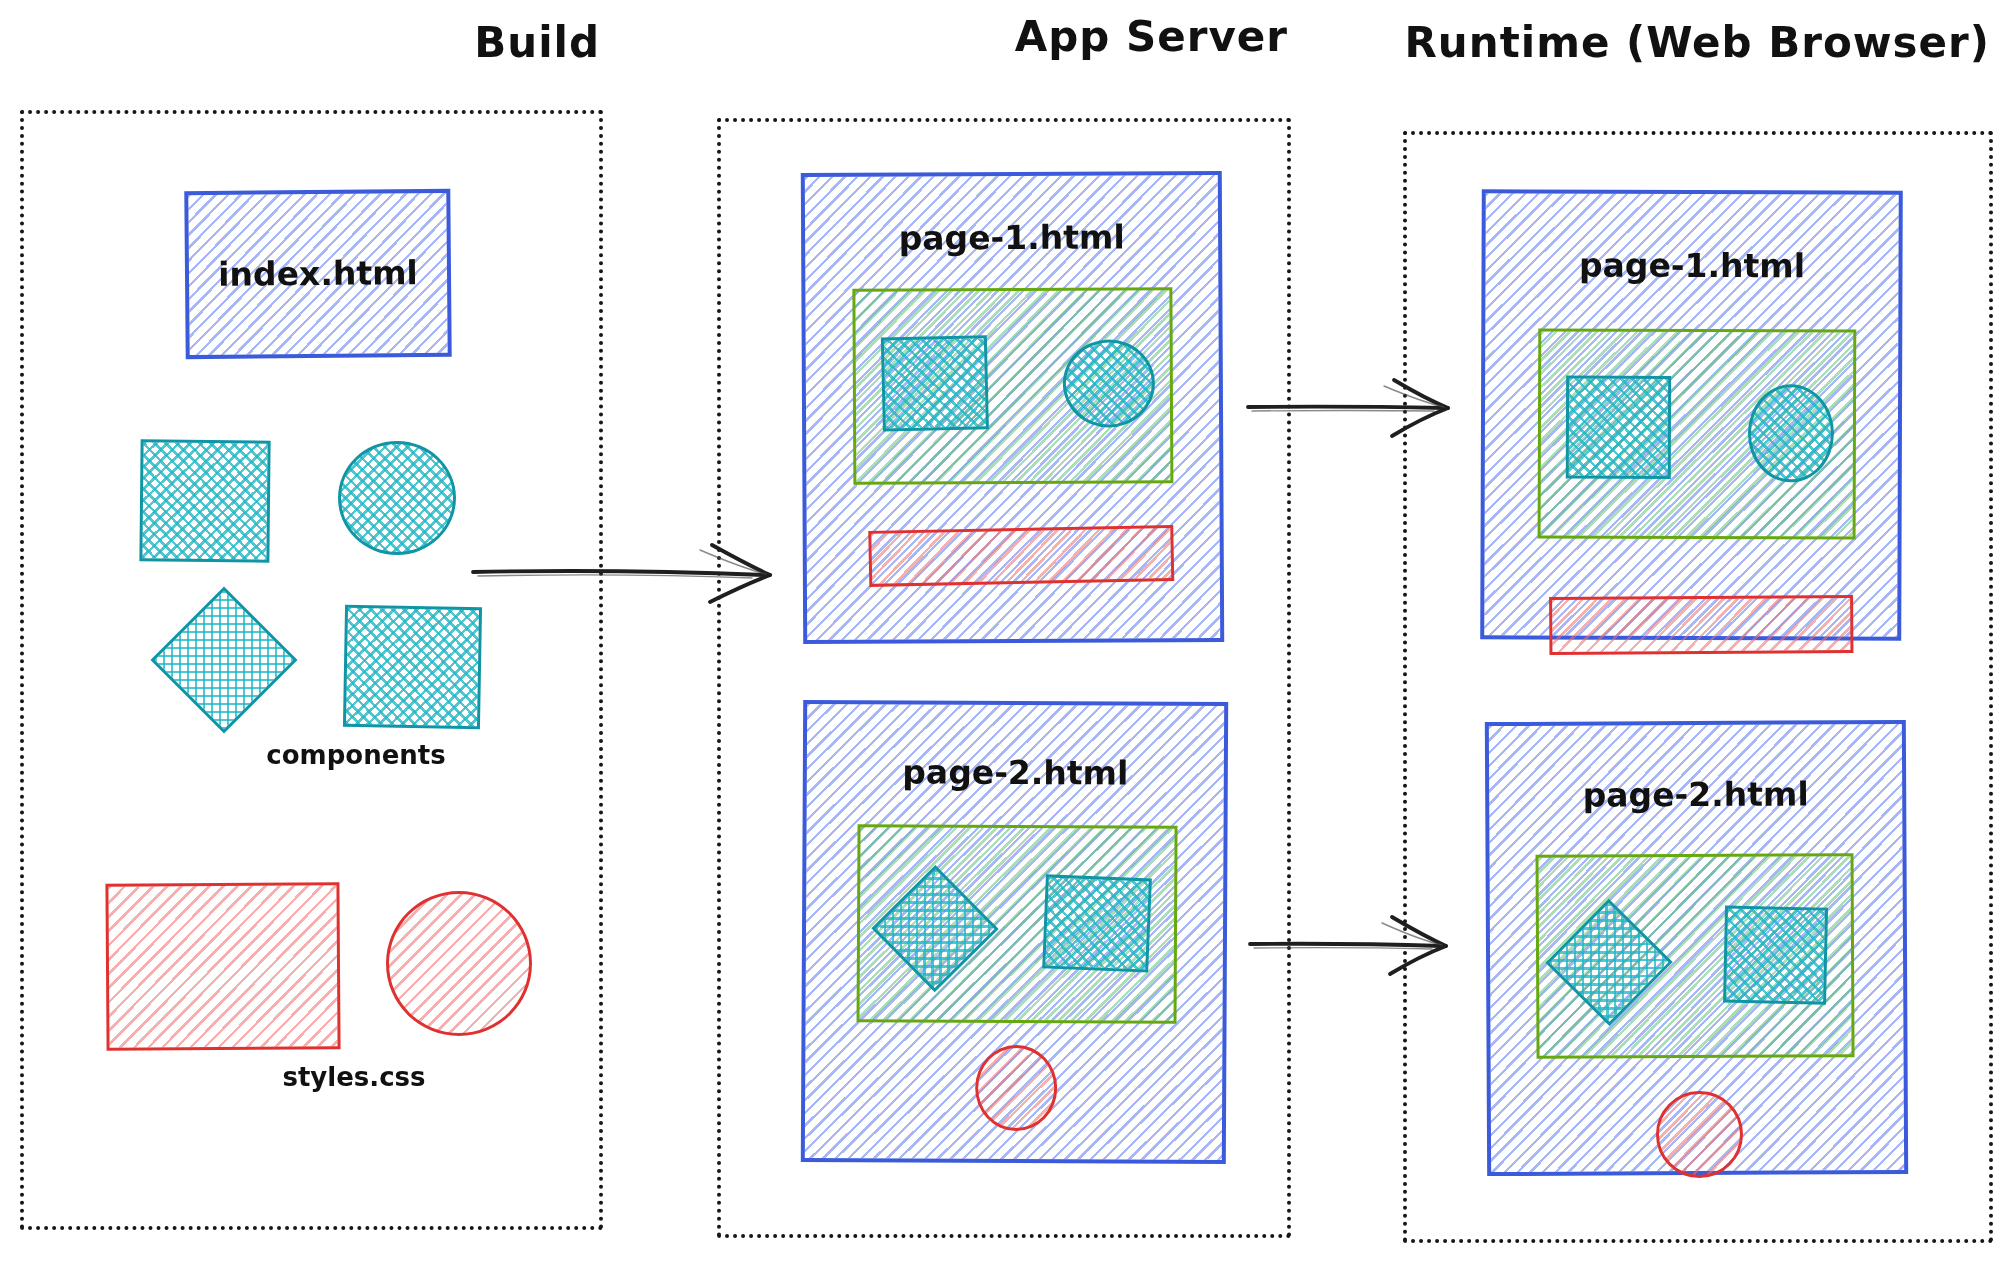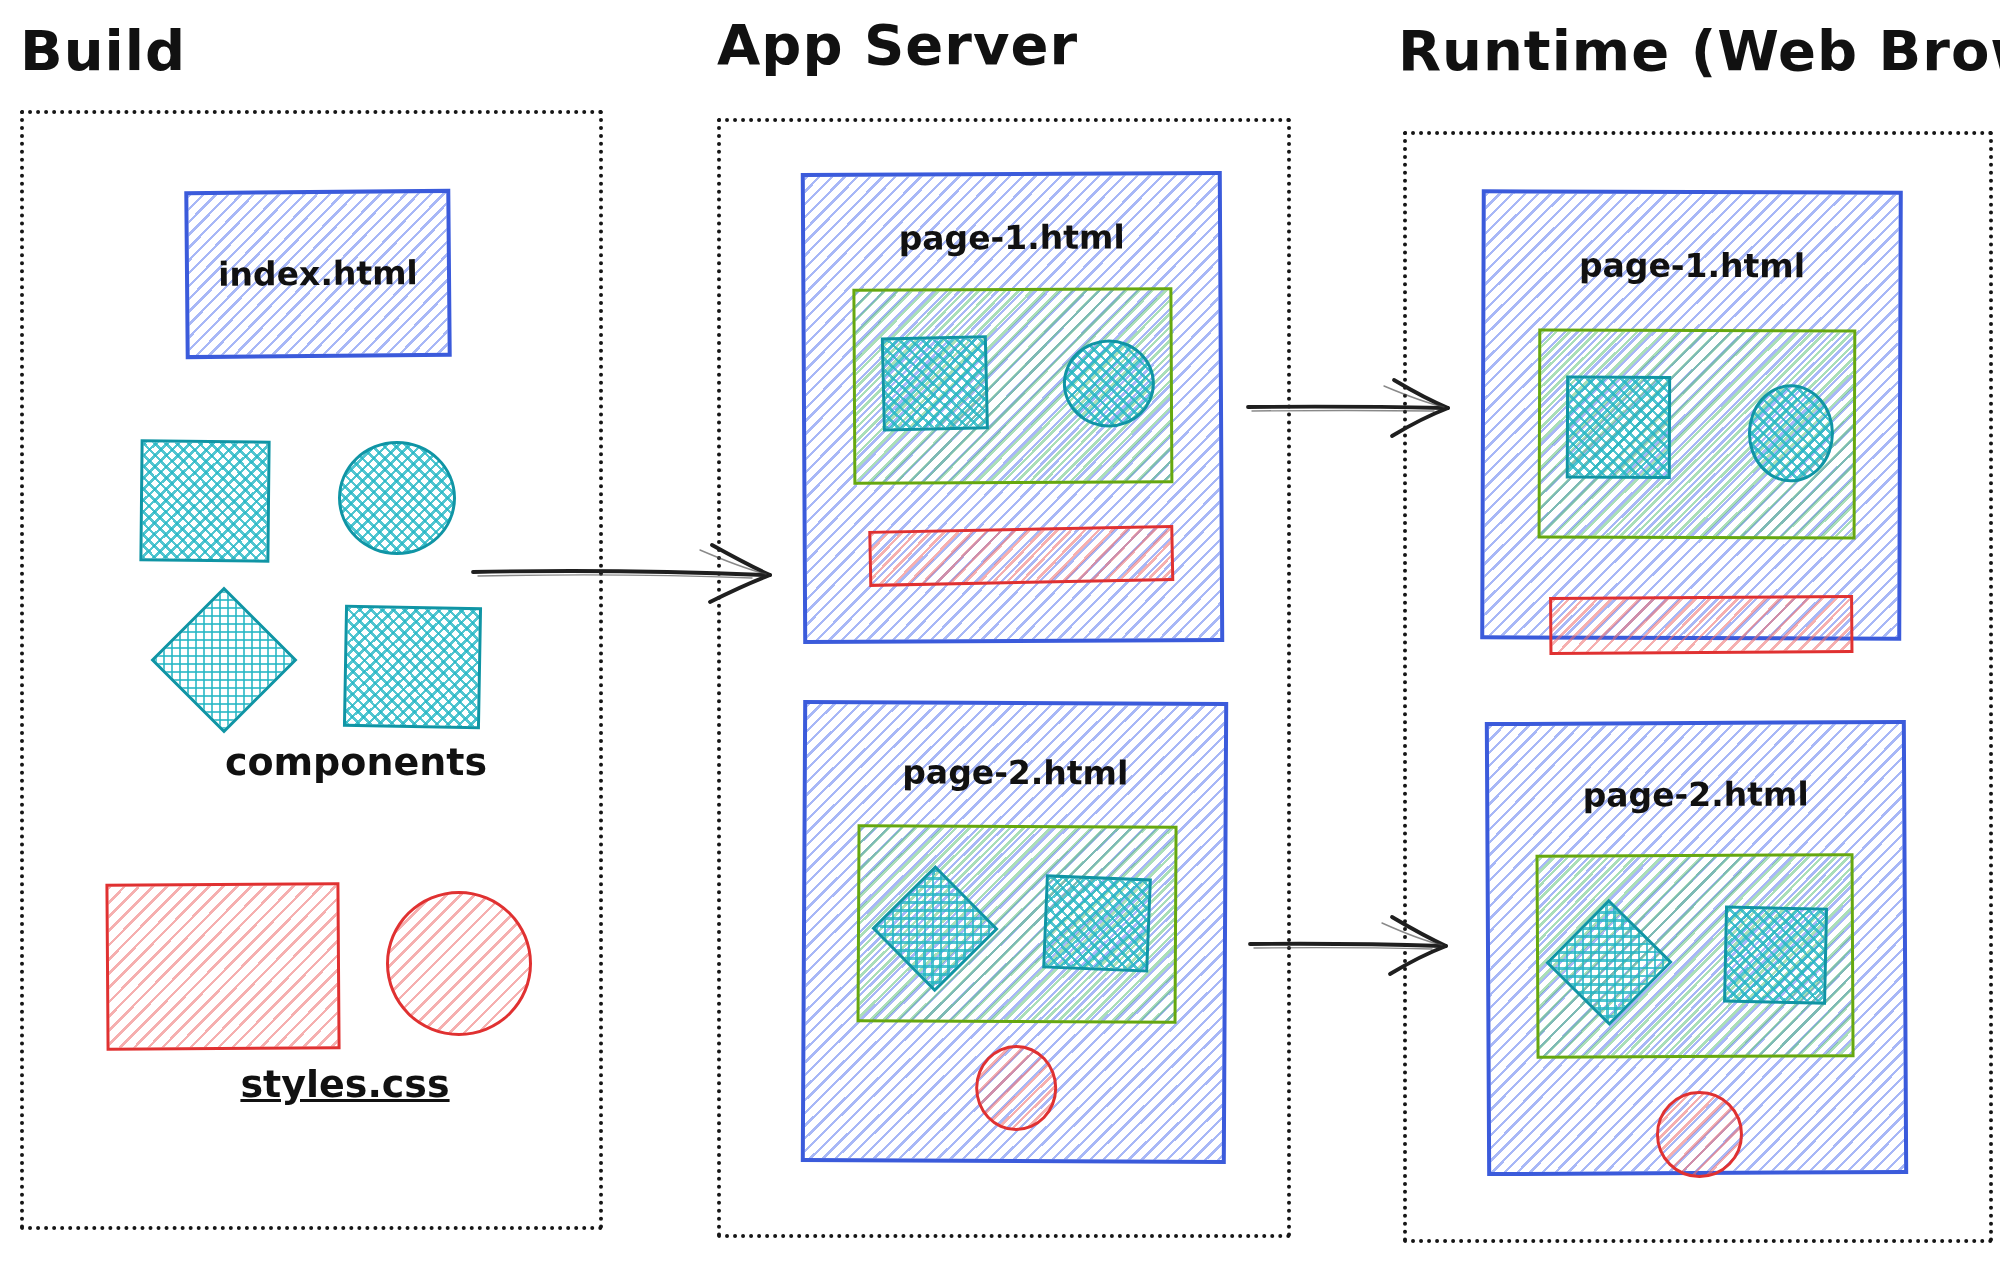--- a/index.html
+++ b/index.html
@@ -1,21 +1,21 @@
 <!DOCTYPE html>
 <html style="--blue: #3b5bdb; --blue-hatch: #7b93f0; --teal: #1095a5; --teal-hatch: #2bb7c4; --green: #66a80f; --green-hatch: #55be73; --red: #e03131; --red-hatch: #f08c8c; --ink: #1e1e1e;"><head>
 <meta charset="utf-8">
 <style>
   html,body{margin:0;padding:0;background:#ffffff;}
   .canvas{
     position:relative;width:2000px;height:1266px;background:#fff;overflow:hidden;
     font-family:"DejaVu Sans", sans-serif;color:#1e1e1e;
   }
   .col-title{
-    position:absolute;text-align:left;font-size:56px;font-weight:600;
+    position:absolute;text-align:right;font-size:42px;font-weight:600;
     color:#111;letter-spacing:1px;white-space:nowrap;
   }
   .dashed-box{
     position:absolute;border:4.5px dotted #161616;background:transparent;border-radius:2px;
   }
   
   .blue-hatch{
     background-image:repeating-linear-gradient(135deg, rgba(96,125,240,0.55) 0px, rgba(96,125,240,0.55) 2.4px, transparent 2.4px, transparent 9px);
     border:4px solid var(--blue,#3b5bdb);
   }
@@ -33,21 +33,21 @@
     background-image:repeating-linear-gradient(135deg, rgba(238,110,110,0.55) 0px, rgba(238,110,110,0.55) 2.6px, transparent 2.6px, transparent 10px);
     border:3.5px solid var(--red,#e03131);
   }
   .shape{position:absolute;box-sizing:border-box;}
   .round{border-radius:50%;}
   .diamond{transform:rotate(45deg);}
   .file-label{
     position:absolute;left:0;right:0;text-align:center;font-size:33px;font-weight:600;color:#111;
   }
   .group-label{
-    position:absolute;text-align:center;font-size:38px;font-weight:600;color:#111;
+    position:absolute;text-align:center;font-size:26px;font-weight:600;color:#111;
   }
   .page-card{position:absolute;box-sizing:border-box;}
   .overlay{position:absolute;left:0;top:0;pointer-events:none;}
   .arrow{stroke:#1f1f1f;stroke-width:3.8;fill:none;stroke-linecap:round;}
   .arrow-echo{stroke:#4a4a4a;stroke-width:1.4;fill:none;stroke-linecap:round;opacity:0.65;}
 </style>
 </head>
 <body>
 
 <div class="canvas">
@@ -61,21 +61,21 @@
   </div>
 
   <div class="shape teal-cross" style="left:140px;top:440px;width:130px;height:122px;transform:rotate(0.6deg);"></div>
   <div class="shape teal-cross round" style="left:338px;top:441px;width:118px;height:114px;"></div>
   <div class="shape teal-cross diamond" style="left:172px;top:608px;width:104px;height:104px;"></div>
   <div class="shape teal-cross" style="left:344px;top:606px;width:137px;height:122px;transform:rotate(1deg);"></div>
   <div class="group-label" style="left:186px;top:740px;width:340px;">components</div>
 
   <div class="shape red-hatch" style="left:106px;top:883px;width:234px;height:167px;transform:rotate(-0.4deg);"></div>
   <div class="shape red-hatch round" style="left:386px;top:891px;width:146px;height:145px;"></div>
-  <div class="group-label" style="left:175px;top:1062px;width:340px;text-decoration:underline;">styles.css</div>
+  <div class="group-label" style="left:184px;top:1062px;width:340px;">styles.css</div>
 
   <div class="col-title" style="left:717px;top:12px;width:571px;">App Server</div>
 
   <div class="dashed-box" style="left:717px;top:118px;width:566px;height:1112px;"></div>
 
   <div class="page-card blue-hatch" style="left:802px;top:172px;width:421px;height:471px;transform:rotate(-0.3deg);">
     <div class="file-label" style="top:42px;">page-1.html</div>
     <div class="shape green-hatch" style="left:47px;top:112px;width:320px;height:196px;"></div>
     <div class="shape teal-cross" style="left:76px;top:160px;width:106px;height:94px;transform:rotate(-1deg);"></div>
     <div class="shape teal-cross round" style="left:257px;top:164px;width:92px;height:88px;"></div>

